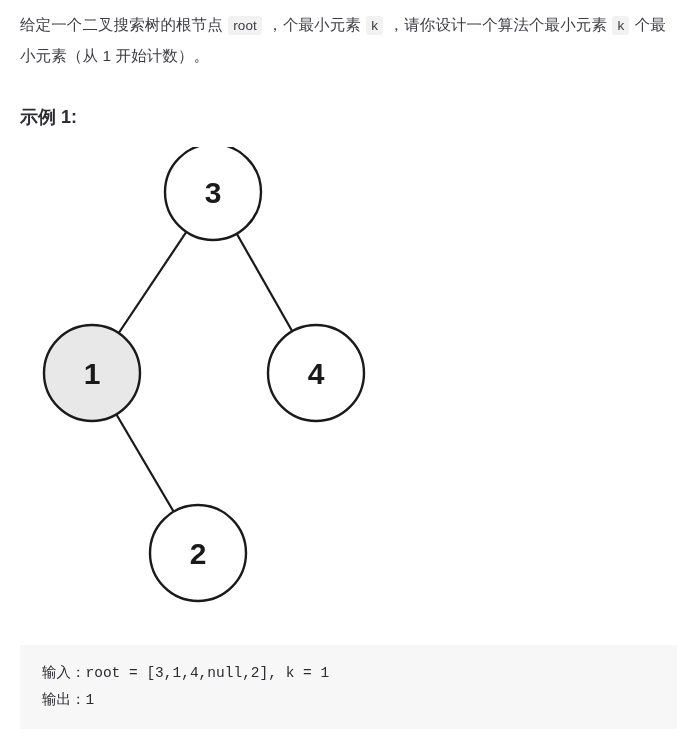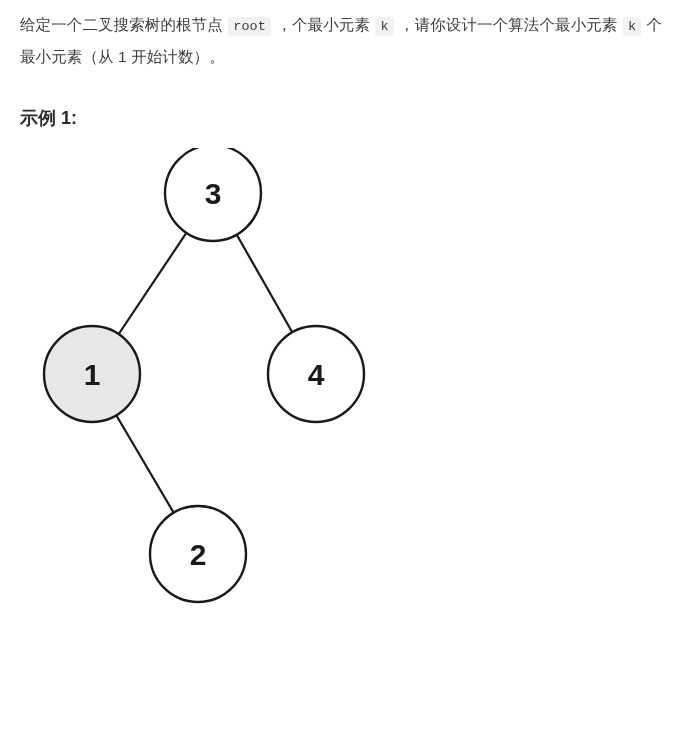--- a/index.html
+++ b/index.html
@@ -21,21 +21,21 @@
     box-sizing: border-box;
     padding: 10px 20px 0 20px;
   }
   .problem-text {
     font-size: 15.5px;
     line-height: 30px;
     color: #3c3c41;
     letter-spacing: 0.1px;
   }
   code.inline {
-    font-family: Liberation Mono, monospace;
+    font-family: Liberation Sans, sans-serif;
     font-size: 13.5px;
     background: #f2f2f2;
     color: #3c3c41;
     border-radius: 3px;
     padding: 2px 5px;
     margin: 0 1px;
   }
   .example-heading {
     margin-top: 34px;
     font-size: 18px;
@@ -100,14 +100,18 @@
 
         <circle cx="292" cy="226" r="48" fill="#ffffff" stroke="#1a1a1a" stroke-width="2.4"></circle>
         <text x="292" y="226" text-anchor="middle" dominant-baseline="central" font-family="Liberation Sans, sans-serif" font-size="30" font-weight="bold" fill="#1a1a1a">4</text>
 
         <circle cx="174" cy="406" r="48" fill="#ffffff" stroke="#1a1a1a" stroke-width="2.4"></circle>
         <text x="174" y="406" text-anchor="middle" dominant-baseline="central" font-family="Liberation Sans, sans-serif" font-size="30" font-weight="bold" fill="#1a1a1a">2</text>
       </g>
     </svg>
   </div>
 
+  <div class="io-block">
+    <div class="io-line"><span class="label">输入：</span><span>root = [3,1,4,null,2], k = 1</span></div>
+    <div class="io-line"><span class="label">输出：</span><span>1</span></div>
+  </div>
 
 </div>
 
 </body></html>

